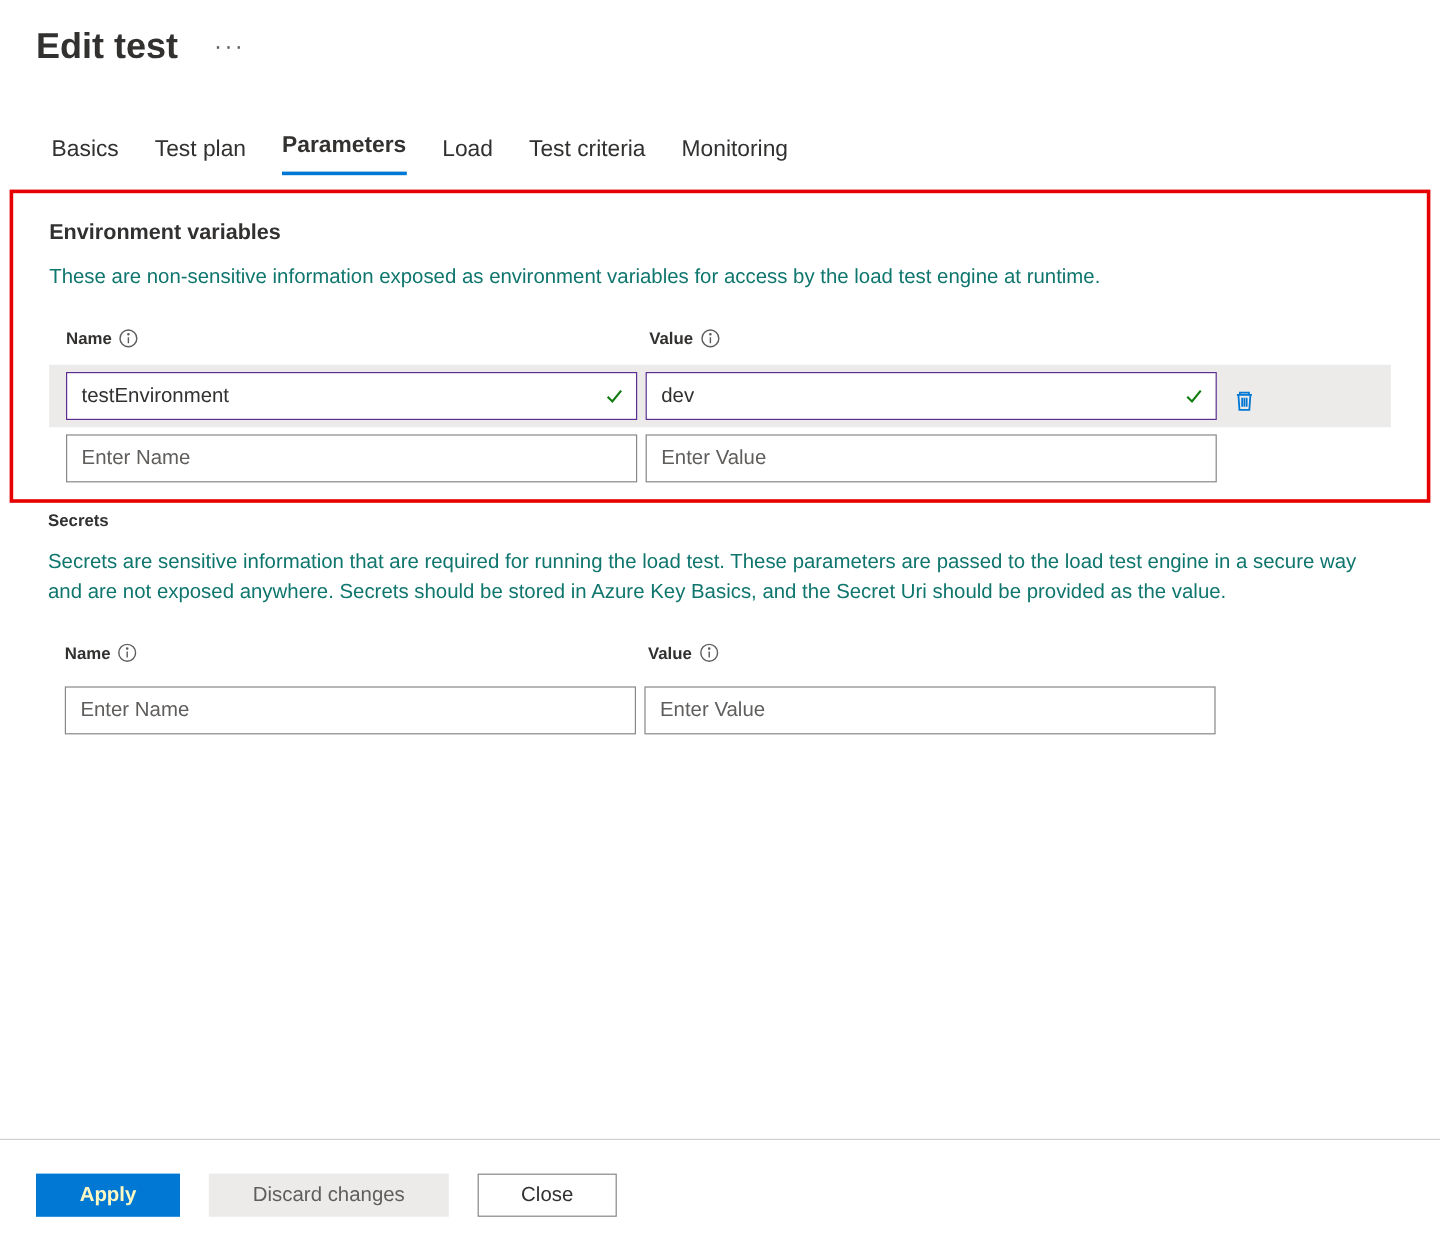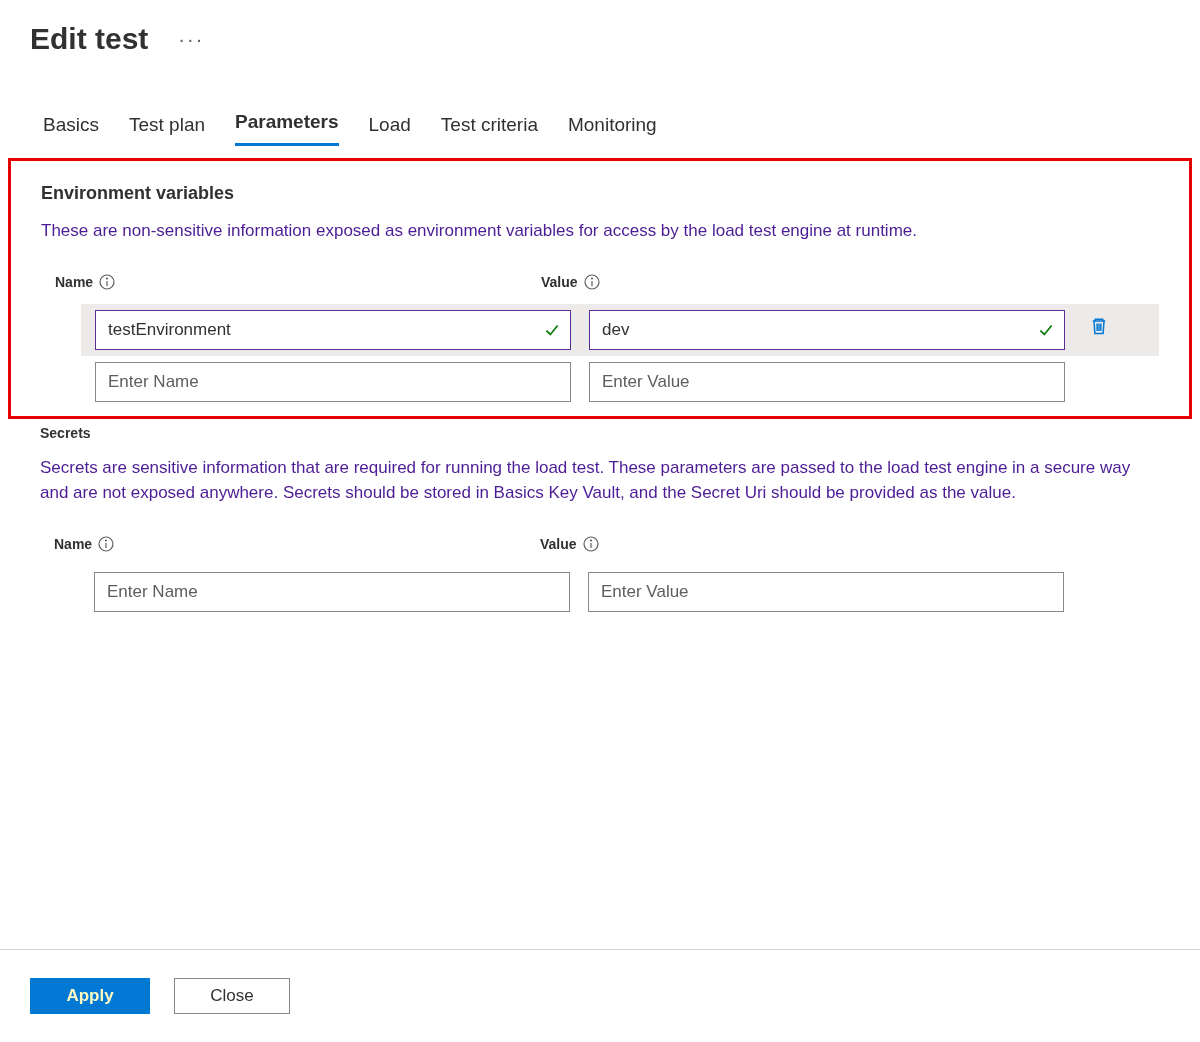--- a/index.html
+++ b/index.html
@@ -54,21 +54,21 @@
       padding: 22px 30px 8px 30px;
     }
     .section-title {
       font-size: 18px;
       font-weight: 700;
       margin-bottom: 14px;
       color: #323130;
     }
     .section-desc {
       font-size: 17px;
-      color: #4c1d95;
+      color: #0f766e;
       line-height: 1.5;
       margin-bottom: 30px;
     }
     .table-header {
       display: flex;
       gap: 10px;
       padding: 0 14px;
       margin-bottom: 14px;
     }
     .col-name, .col-value {
@@ -85,24 +85,23 @@
       justify-content: center;
       width: 16px;
       height: 16px;
     }
     .info-icon svg {
       width: 16px;
       height: 16px;
     }
     .row {
       display: flex;
-      gap: 18px;
+      gap: 7px;
       padding: 6px 14px;
-      align-items: flex-start;
-      margin-left: 40px;
+      align-items: flex-end;
     }
     .row.highlighted {
       background: #edebe9;
     }
     .input-wrap {
       position: relative;
       width: 476px;
     }
     .input-field {
       width: 100%;
@@ -263,21 +262,21 @@
       <input class="input-field" placeholder="Enter Name" style="">
     </div>
     <div class="input-wrap">
       <input class="input-field" placeholder="Enter Value" style="">
     </div>
   </div>
 </div>
 
 <div class="secrets-section">
   <div class="secrets-title">Secrets</div>
-  <div class="section-desc">Secrets are sensitive information that are required for running the load test. These parameters are passed to the load test engine in a secure way and are not exposed anywhere. Secrets should be stored in Basics Key Vault, and the Secret Uri should be provided as the value.</div>
+  <div class="section-desc">Secrets are sensitive information that are required for running the load test. These parameters are passed to the load test engine in a secure way and are not exposed anywhere. Secrets should be stored in Azure Key Basics, and the Secret Uri should be provided as the value.</div>
 
   <div class="secrets-table">
     <div class="table-header">
       <div class="col-name">
         <span>Name</span>
         <span class="info-icon">
           <svg viewBox="0 0 16 16" fill="none" stroke="#605e5c" stroke-width="1.2">
               <circle cx="8" cy="8" r="7"></circle>
               <line x1="8" y1="7" x2="8" y2="12"></line>
               <circle cx="8" cy="4.5" r="0.5" fill="#605e5c"></circle>
@@ -302,14 +301,15 @@
       </div>
       <div class="input-wrap">
         <input class="input-field" placeholder="Enter Value" style="">
       </div>
     </div>
   </div>
 </div>
 
 <div class="footer">
   <button class="btn btn-primary">Apply</button>
+  <button class="btn btn-secondary">Discard changes</button>
   <button class="btn btn-outline">Close</button>
 </div>
 
 </body></html>

